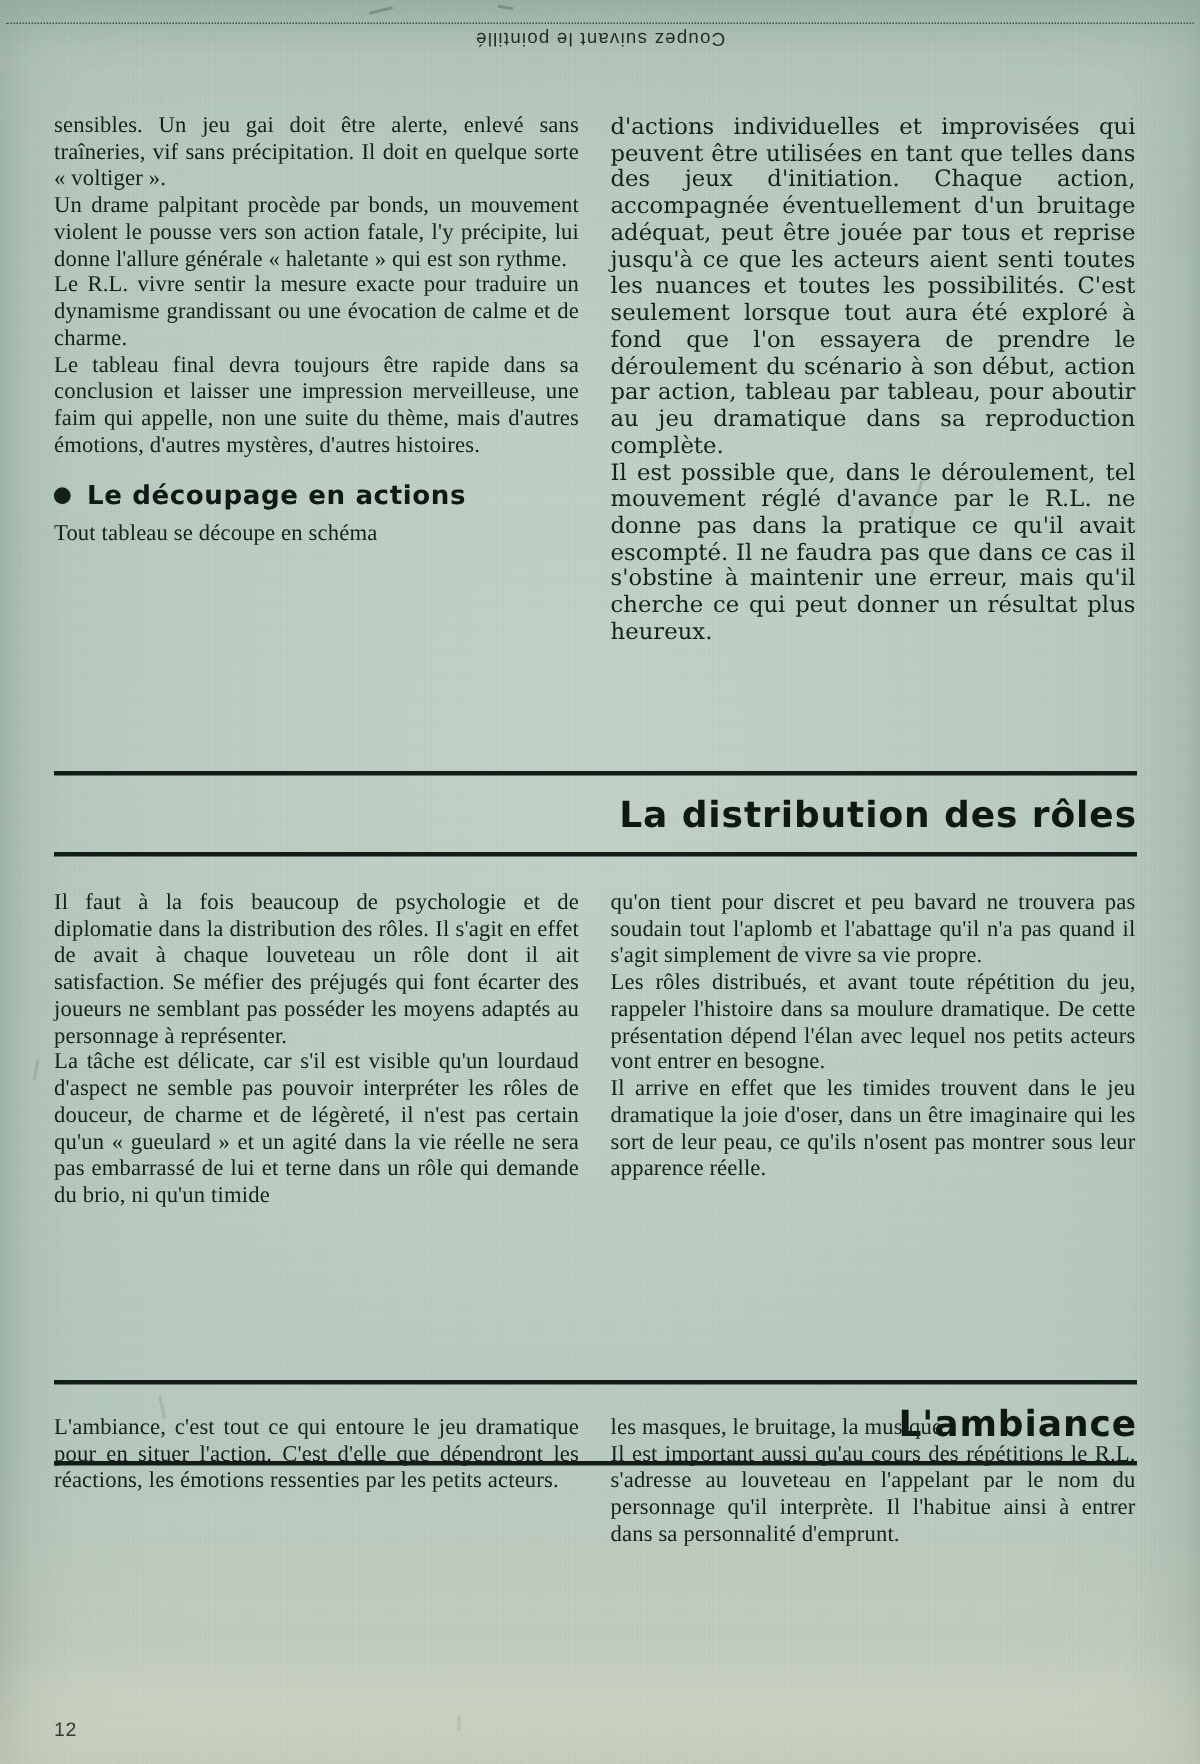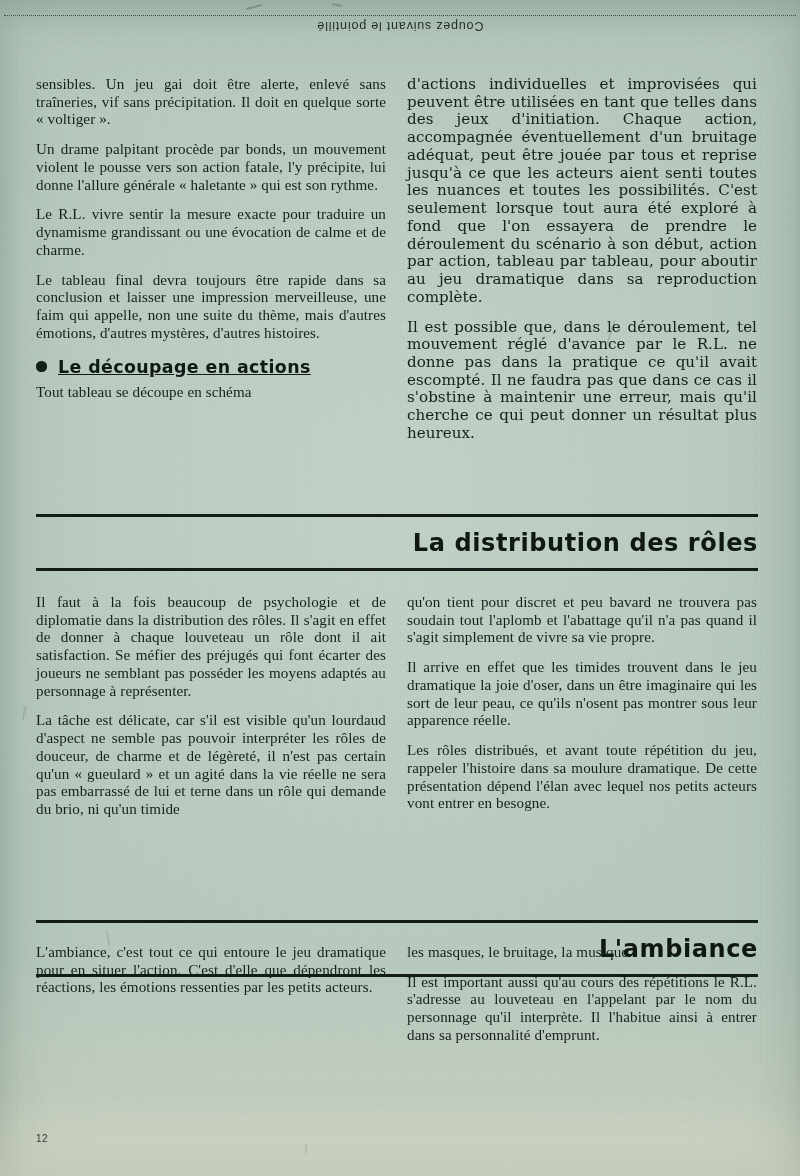--- a/index.html
+++ b/index.html
@@ -95,21 +95,21 @@
     width: 350px;
   }
   .col p {
     margin: 0;
     font-size: 15.1px;
     line-height: 1.175;
     text-align: justify;
     text-justify: inter-word;
     hyphens: none;
   }
-  .col p + p { margin-top: 12px; }
+  .col p + p { margin-top: 0; }
   .col p.gap { }
 
   
   .serif {
     font-family: "Liberation Serif", "DejaVu Serif", serif;
     letter-spacing: 0.1px;
   }
   
   .geo {
     font-family: "DejaVu Serif", "Liberation Serif", serif;
@@ -130,21 +130,20 @@
     background: #151f1a;
     flex: 0 0 auto;
     box-shadow: 0 0 0.5px rgba(0,0,0,0.6);
   }
   .subhead-text {
     font-family: "DejaVu Sans", "Liberation Sans", sans-serif;
     font-weight: 700;
     font-size: 17.4px;
     letter-spacing: 0.4px;
     color: #101915;
-    text-decoration: underline;
   }
 
   
   .section {
     position: absolute;
     left: 36px;
     width: 722px;
   }
   .rule {
     height: 3px;
@@ -159,23 +158,23 @@
     font-size: 24px;
     letter-spacing: 0.6px;
     color: #101814;
     padding: 12px 0 11px 0;
   }
 
   
   .folio {
     position: absolute;
     left: 36px;
-    bottom: 32px;
+    bottom: 16px;
     font-family: "Liberation Sans", "DejaVu Sans", sans-serif;
-    font-size: 10px;
+    font-size: 13px;
     color: #2b3a33;
     letter-spacing: 0.5px;
   }
 
   
   .speck {
     position: absolute;
     pointer-events: none;
     background: rgba(40,60,52,0.30);
   }
@@ -213,27 +212,27 @@
   </div>
 
   <div class="section" style="top:514px;">
     <div class="rule"></div>
     <div class="section-title">La distribution des rôles</div>
     <div class="rule thin"></div>
   </div>
 
   <div class="cols" style="top:594px;">
     <div class="col serif">
-      <p>Il faut à la fois beaucoup de psychologie et de diplomatie dans la distribution des rôles. Il s'agit en effet de donner à chaque louveteau un rôle dont il ait satisfaction. Se méfier des préjugés qui font écarter des joueurs ne semblant pas posséder les moyens adaptés au personnage à représenter.</p>
+      <p>Il faut à la fois beaucoup de psychologie et de diplomatie dans la distribution des rôles. Il s'agit en effet de avait à chaque louveteau un rôle dont il ait satisfaction. Se méfier des préjugés qui font écarter des joueurs ne semblant pas posséder les moyens adaptés au personnage à représenter.</p>
       <p>La tâche est délicate, car s'il est visible qu'un lourdaud d'aspect ne semble pas pouvoir interpréter les rôles de douceur, de charme et de légèreté, il n'est pas certain qu'un « gueulard » et un agité dans la vie réelle ne sera pas embarrassé de lui et terne dans un rôle qui demande du brio, ni qu'un timide</p>
     </div>
     <div class="col serif">
       <p>qu'on tient pour discret et peu bavard ne trouvera pas soudain tout l'aplomb et l'abattage qu'il n'a pas quand il s'agit simplement de vivre sa vie propre.</p>
+      <p class="gap">Les rôles distribués, et avant toute répétition du jeu, rappeler l'histoire dans sa moulure dramatique. De cette présentation dépend l'élan avec lequel nos petits acteurs vont entrer en besogne.</p>
       <p class="gap">Il arrive en effet que les timides trouvent dans le jeu dramatique la joie d'oser, dans un être imaginaire qui les sort de leur peau, ce qu'ils n'osent pas montrer sous leur apparence réelle.</p>
-      <p class="gap">Les rôles distribués, et avant toute répétition du jeu, rappeler l'histoire dans sa moulure dramatique. De cette présentation dépend l'élan avec lequel nos petits acteurs vont entrer en besogne.</p>
     </div>
   </div>
 
   <div class="section" style="top:920px;">
     <div class="rule"></div>
     <div class="section-title">L'ambiance</div>
     <div class="rule thin"></div>
   </div>
 
   <div class="cols" style="top:944px;">

